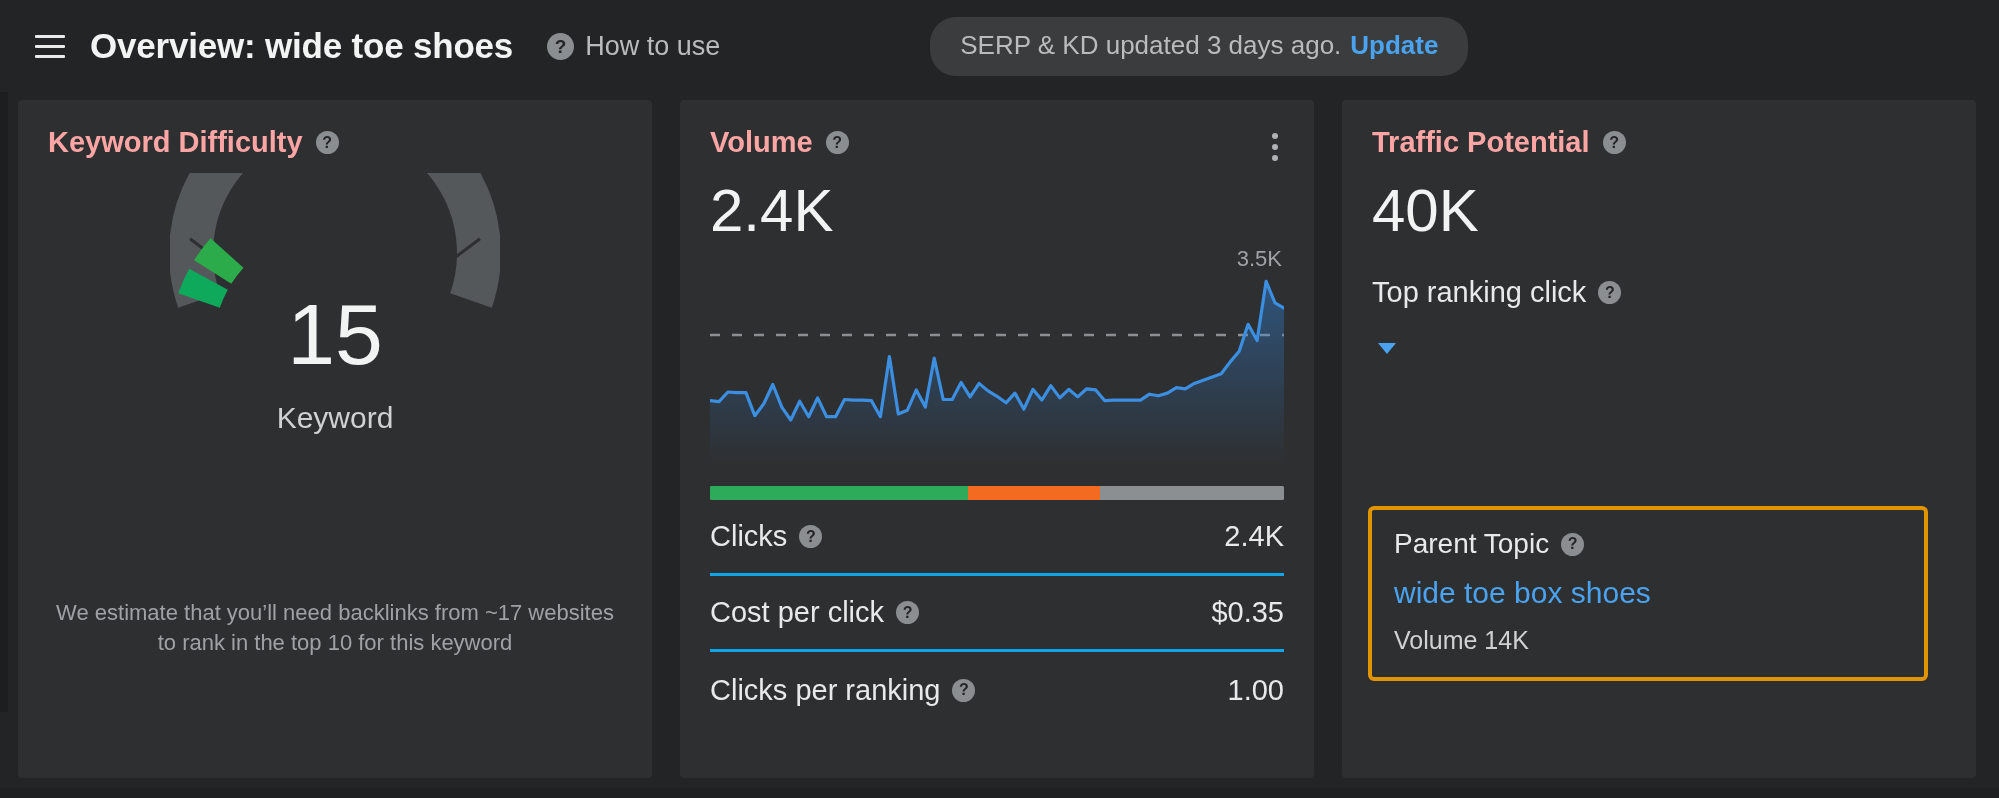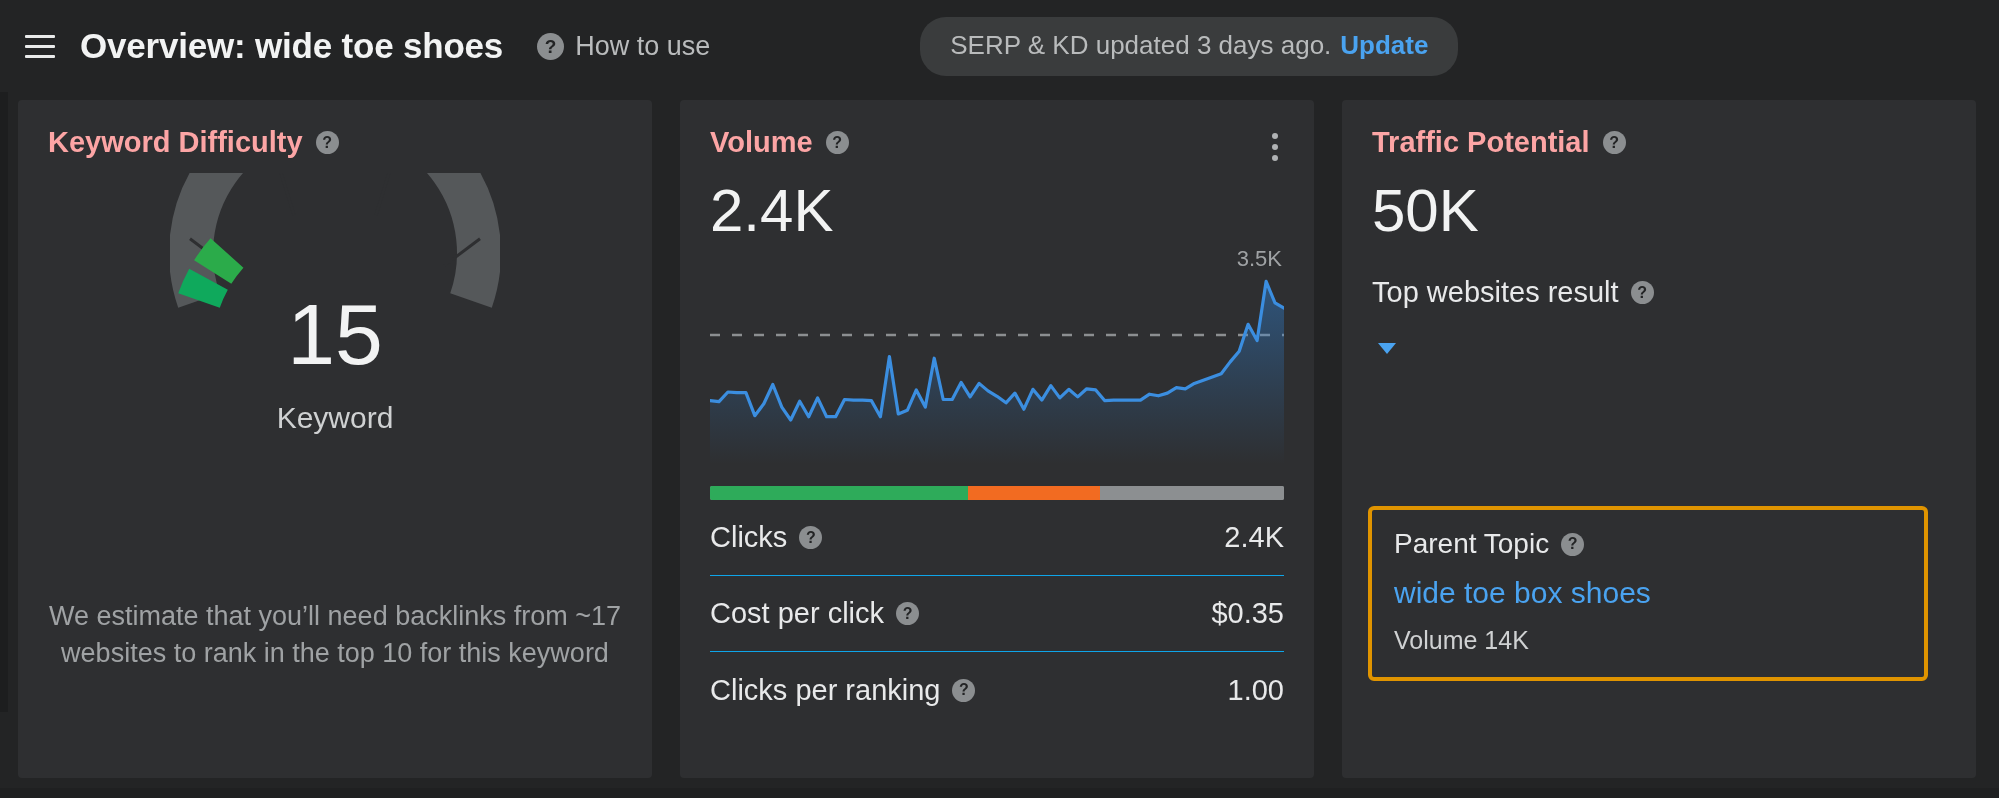--- a/index.html
+++ b/index.html
@@ -8,21 +8,21 @@
     background: #1f2021;
     font-family: "Liberation Sans", sans-serif;
     overflow: hidden;
   }
   .app { position: relative; width: 1999px; height: 798px; background: #232425; }
 
   
   .header {
     position: absolute; left: 0; top: 0; width: 1999px; height: 92px;
     background: #232425;
-    display: flex; align-items: center; padding-left: 18px; gap: 0;
+    display: flex; align-items: center; padding-left: 28px; gap: 0;
   }
   .hamburger {
     width: 44px; height: 44px; display: flex; flex-direction: column;
     justify-content: center; align-items: center; gap: 7px; cursor: pointer;
     margin-right: 18px;
   }
   .hamburger span { display: block; width: 30px; height: 3px; background: #e9eaea; border-radius: 1px; }
   .page-title {
     font-size: 35px; font-weight: bold; color: #f2f3f3; letter-spacing: -0.2px;
     white-space: nowrap;
@@ -74,40 +74,40 @@
   .gauge-value {
     position: absolute; left: 0; right: 0; top: 118px; text-align: center;
     font-size: 86px; color: #f2f3f3; line-height: 1;
   }
   .gauge-label {
     position: absolute; left: 0; right: 0; top: 228px; text-align: center;
     font-size: 30px; color: #cfd1d2;
   }
   .kd-note {
     position: absolute; left: 30px; right: 30px; top: 498px;
-    text-align: center; font-size: 27px; line-height: 1.38; color: #9fa2a4;
+    text-align: center; font-size: 22px; line-height: 1.38; color: #9fa2a4;
   }
 
   
   .spark-wrap { position: relative; width: 574px; height: 228px; margin-top: 4px; }
   .spark-max {
     position: absolute; right: 2px; top: 0; font-size: 22px; color: #9fa2a4;
   }
   .spark-svg { position: absolute; left: 0; top: 22px; }
   .share-bar {
     display: flex; height: 14px; border-radius: 2px; overflow: hidden;
     width: 574px; margin-top: 12px; background: #8c8f91;
   }
   .share-bar .seg-green { background: #2eab5a; }
   .share-bar .seg-orange { background: #f26b21; }
   .share-bar .seg-grey { background: #8c8f91; flex: 1; }
 
   .metric-row {
     display: flex; align-items: center; justify-content: space-between;
-    height: 76px; border-bottom: 1px solid #0ea5e9; width: 574px;
+    height: 76px; border-bottom: 3px solid #0ea5e9; width: 574px;
   }
   .metric-row:last-child { border-bottom: none; }
   .metric-left { display: flex; align-items: center; gap: 12px; }
   .metric-name { font-size: 29px; color: #e8e9ea; }
   .metric-val { font-size: 29px; color: #e8e9ea; }
 
   
   .tp-sub { display: flex; align-items: center; gap: 12px; margin-top: 34px; }
   .tp-sub-label { font-size: 29px; color: #e8e9ea; }
   .tp-url {
@@ -245,24 +245,24 @@
           </div>
         </div>
     </div>
 
     <div class="card" id="card-tp">
       <div class="card-head">
         <span class="card-title">Traffic Potential</span>
         <span class="qmark small">?</span>
       </div>
 
-      <div class="big-number">50K</div>
+      <div class="big-number">40K</div>
 
       <div class="tp-sub">
-        <span class="tp-sub-label">Top websites result</span>
+        <span class="tp-sub-label">Top ranking click</span>
         <span class="qmark small">?</span>
       </div>
 
       <div class="tp-url">
         <span class="caret"></span>
       </div>
 
       <div class="parent-box">
         <div class="pb-head">
           <span class="pb-title">Parent Topic</span>

